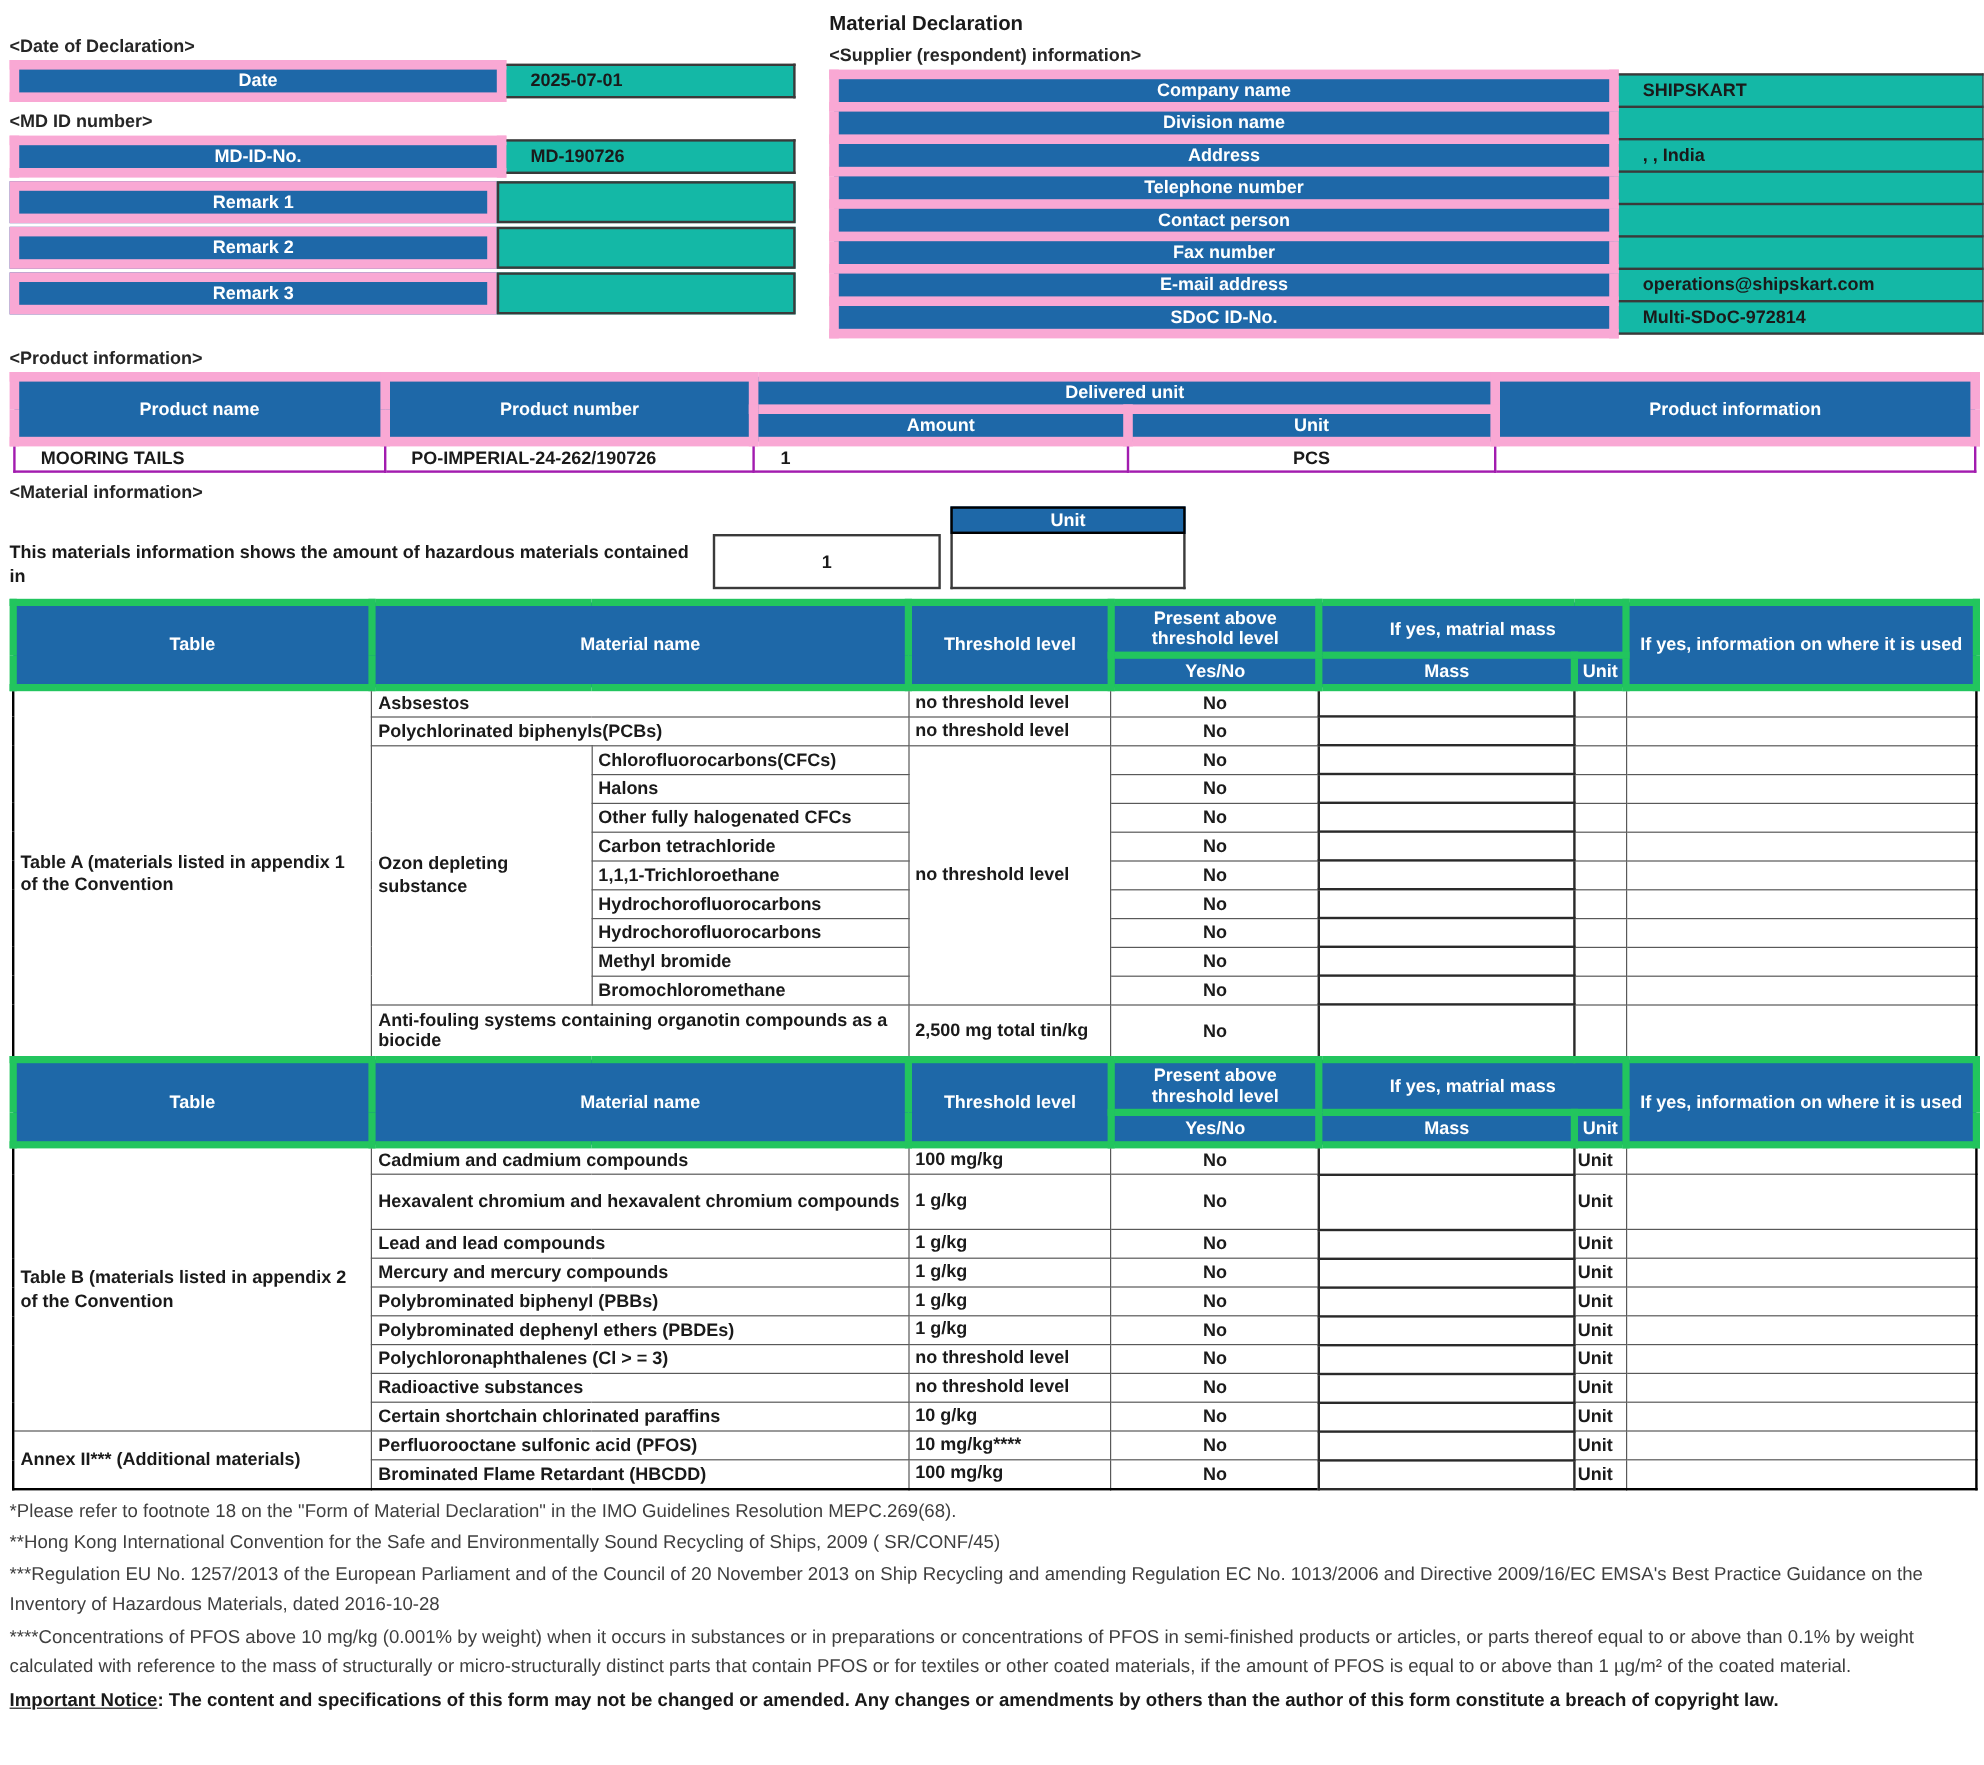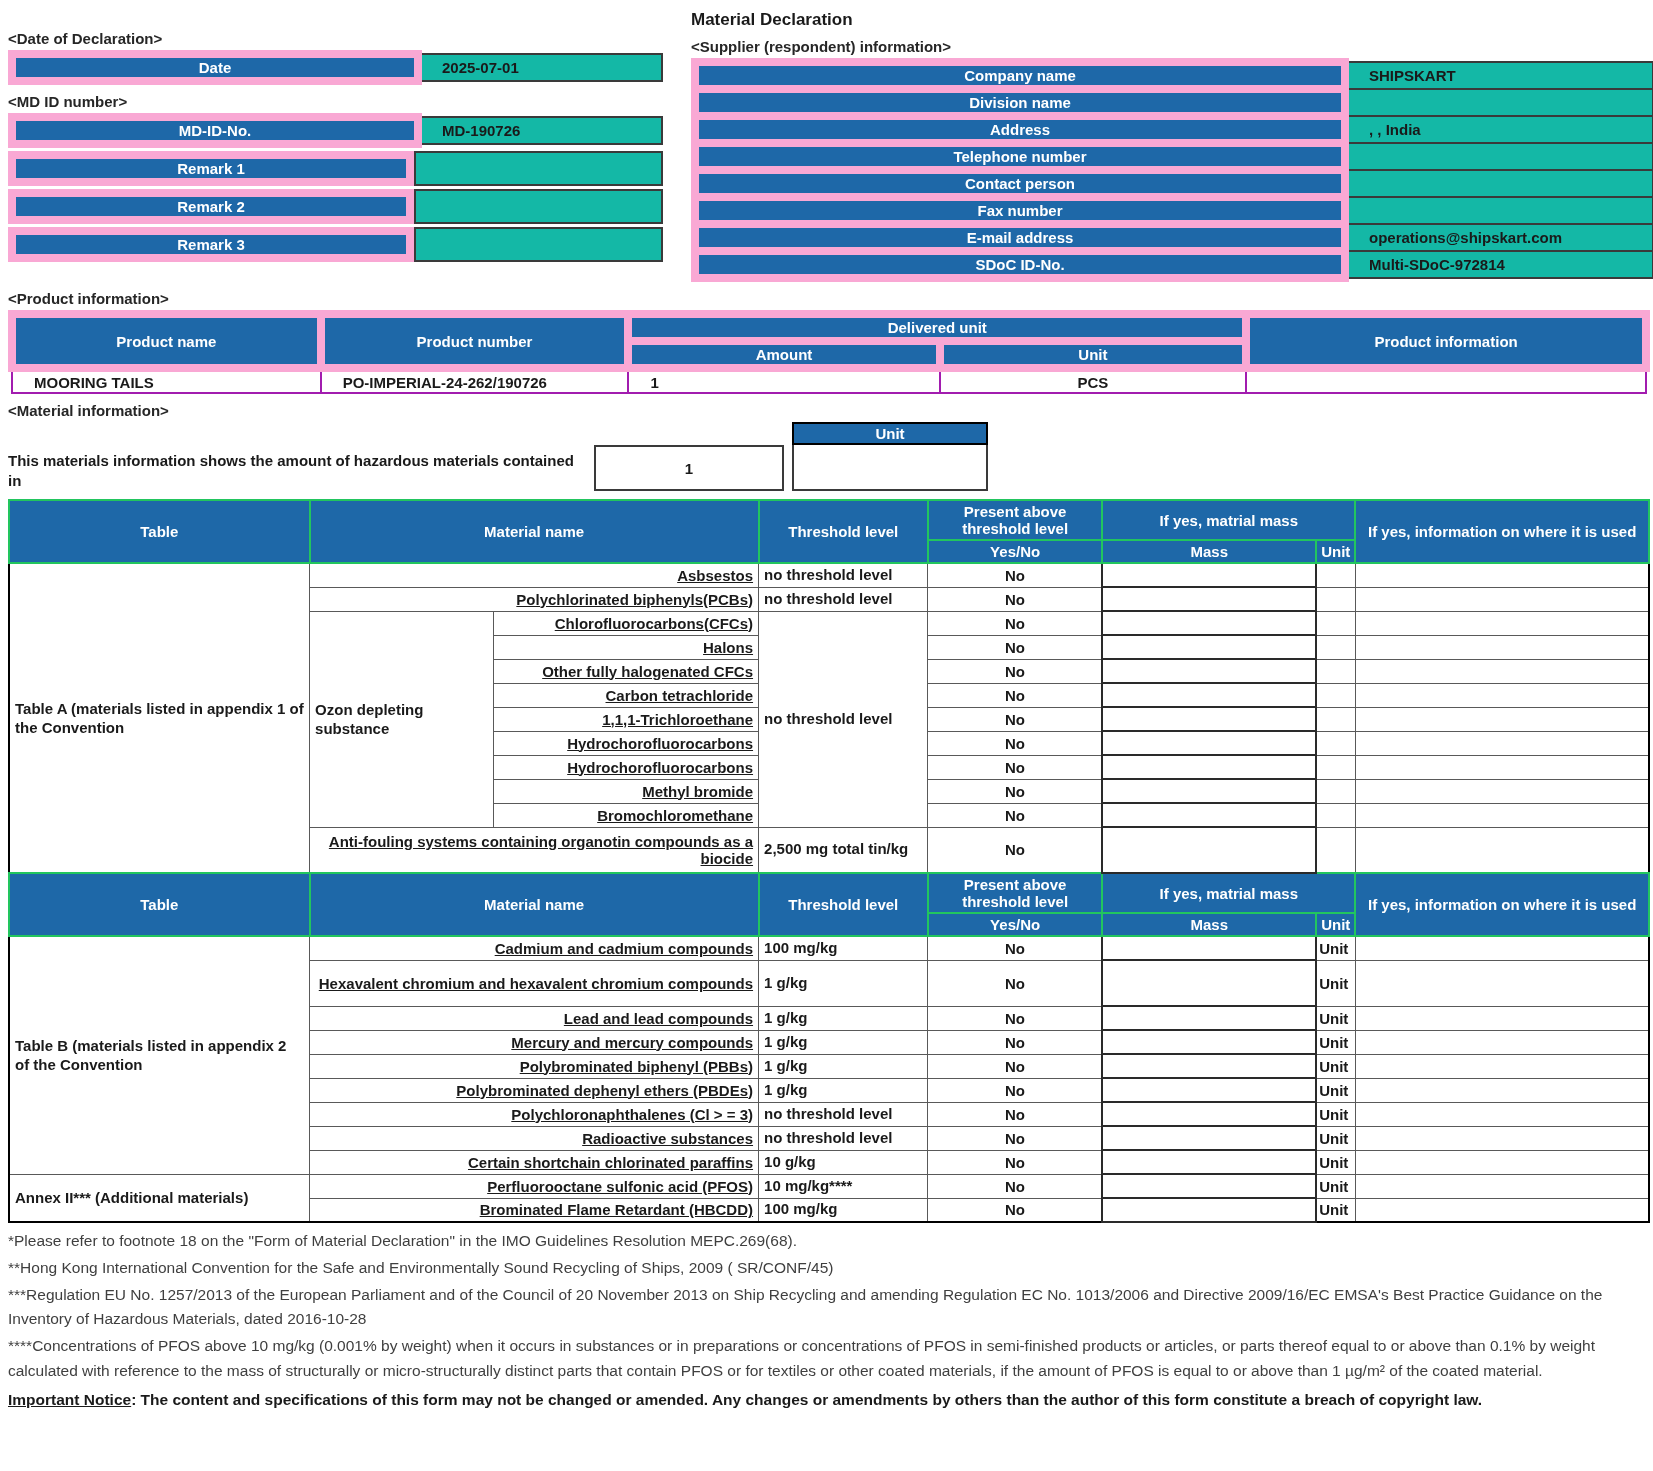--- a/index.html
+++ b/index.html
@@ -32,26 +32,26 @@
   .prod .h1 { height:25px; }
 
   .mi-row { display:flex; align-items:flex-end; gap:8px; margin-top:2px; }
   .mi-desc { width:578px; font-weight:bold; font-size:15px; line-height:1.35; }
   .mi-box { width:190px; height:46px; border:2px solid #3a3a3a; display:flex; align-items:center; justify-content:center; font-weight:bold; font-size:15px; }
   .mi-unit-col { width:196px; }
   .mi-unit-head { height:23px; background:#1e68a8; border:2px solid #000; color:#fff; font-weight:bold; font-size:15px; display:flex; align-items:center; justify-content:center; }
   .mi-unit-box { height:46px; border:2px solid #3a3a3a; border-top:none; }
 
   .haz { width:1642px; margin-top:8px; border:2px solid #000; }
-  .haz th { background:#1e68a8; color:#fff; font-weight:bold; font-size:15px; border:2px solid #22c55e; padding:2px 4px; }
+  .haz th { background:#1e68a8; color:#fff; font-weight:bold; font-size:15px; border:6px solid #22c55e; padding:2px 4px; }
   .haz .hrow1 th { height:40px; }
   .haz .hrow2 th { height:21px; }
   .haz td { border:1px solid #595959; font-size:15px; font-weight:bold; padding:1px 5px; height:24px; background:#fff; }
   .haz td.group { text-align:left; vertical-align:middle; line-height:1.3; }
-  .haz td.name { text-align:right;text-decoration:underline; }
+  .haz td.name { text-align:left; }
   .haz td.thresh { text-align:left; vertical-align:middle; line-height:1.25; }
   .haz td.yesno { text-align:center; }
   .haz td.unitc { text-align:left; padding:1px 2px; }
   .haz td.mass { border:2px solid #2a2a2a; }
   .haz tr.tall td { height:46px; }
 
   .footnotes { margin-top:6px; font-size:15.5px; font-weight:normal; color:#3f3f3f; line-height:1.6; width:1640px; }
   .footnotes p { margin:0 0 2px 0; }
   .notice { margin-top:4px; font-size:15.5px; font-weight:bold; color:#1a1a1a; line-height:1.5; width:1640px; }
   .notice .nlab { text-decoration:underline; }

